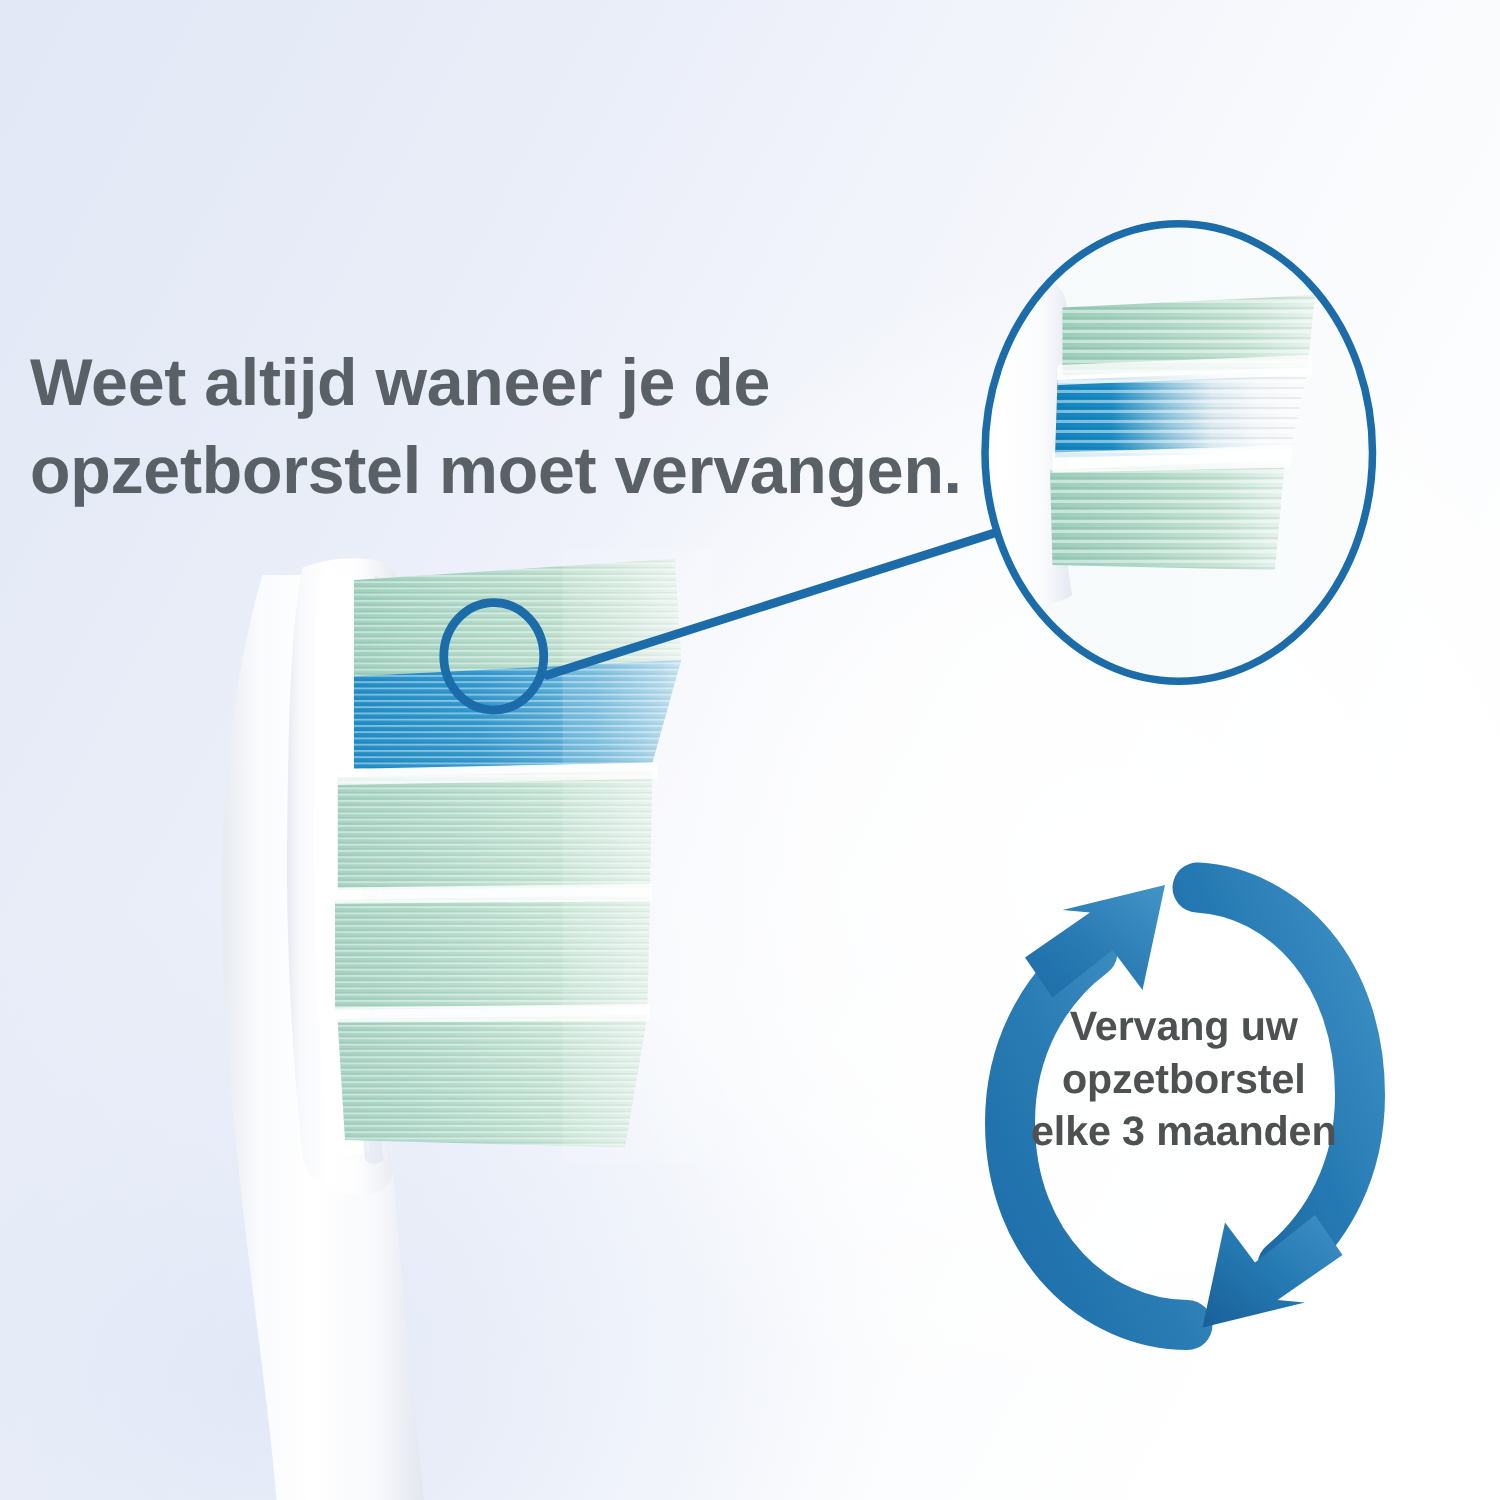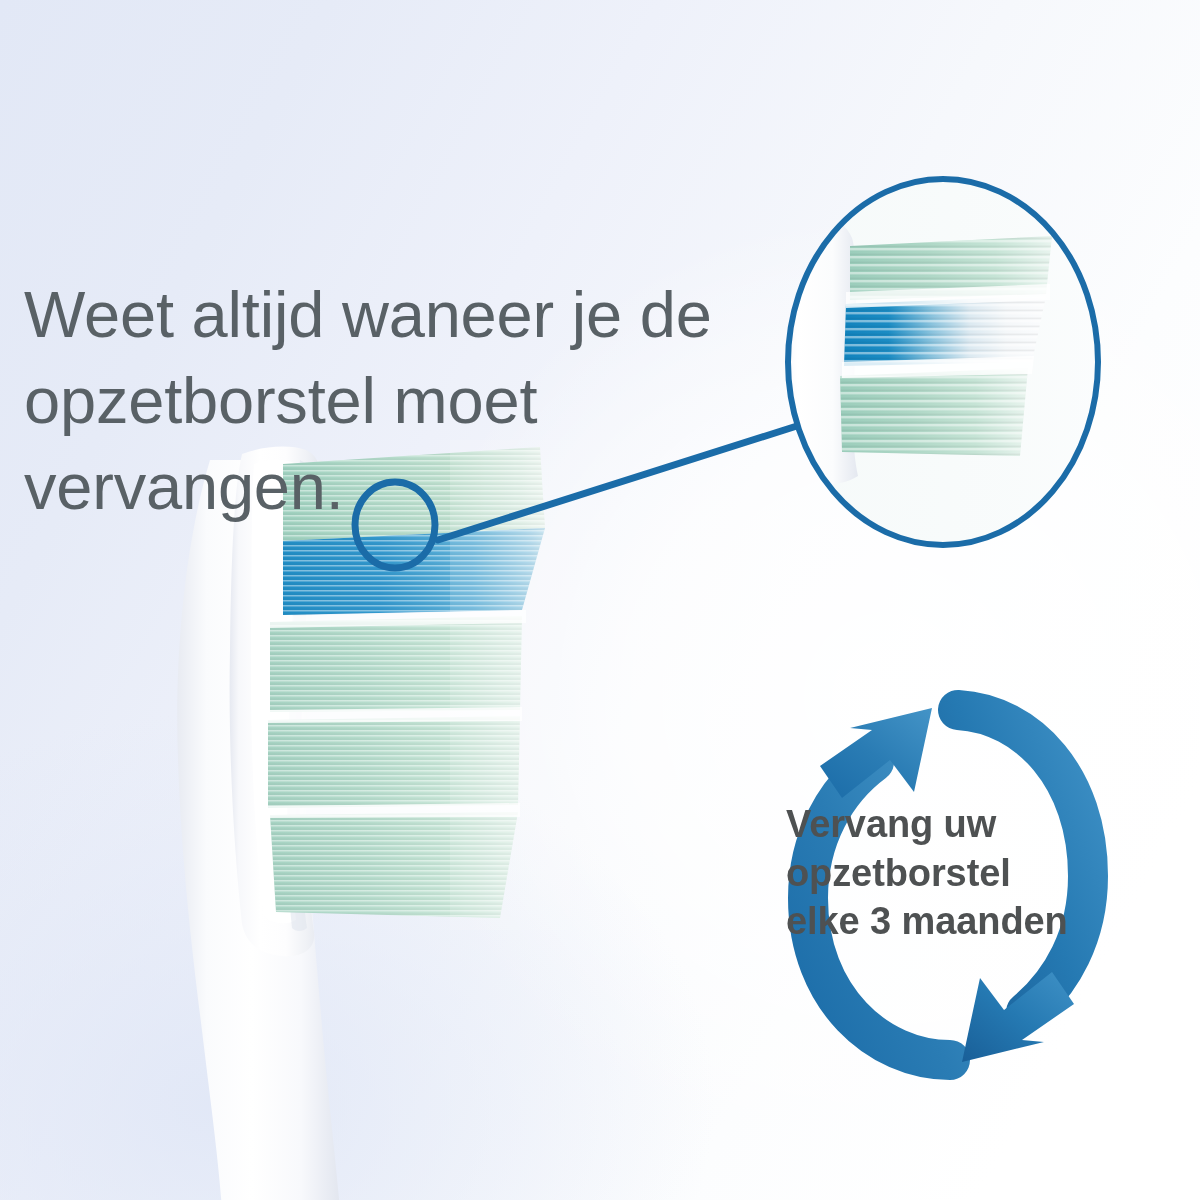--- a/index.html
+++ b/index.html
@@ -48,22 +48,22 @@
     pointer-events: none;
   }
 
   
   #headline {
     position: absolute;
     left: 24px;
     top: 272px;
     width: 760px;
     color: #596166;
-    font-size: 65px;
-    font-weight: 400;
+    font-size: 53px;
+    font-weight: 700;
     line-height: 1.32;
     letter-spacing: -0.2px;
     white-space: pre-line;
   }
 
   
   #brush {
     position: absolute;
     left: 150px;
     top: 420px;
@@ -102,23 +102,23 @@
     left: 782px;
     top: 686px;
     width: 330px;
     height: 400px;
   }
   #recycle-text {
     position: absolute;
     left: 786px;
     top: 800px;
     width: 322px;
-    text-align: left;
+    text-align: center;
     color: #4e5152;
-    font-size: 38px;
+    font-size: 33px;
     font-weight: 700;
     line-height: 1.28;
     white-space: pre-line;
     letter-spacing: -0.1px;
   }
 </style>
 </head>
 <body>
 
 <div id="stage">

